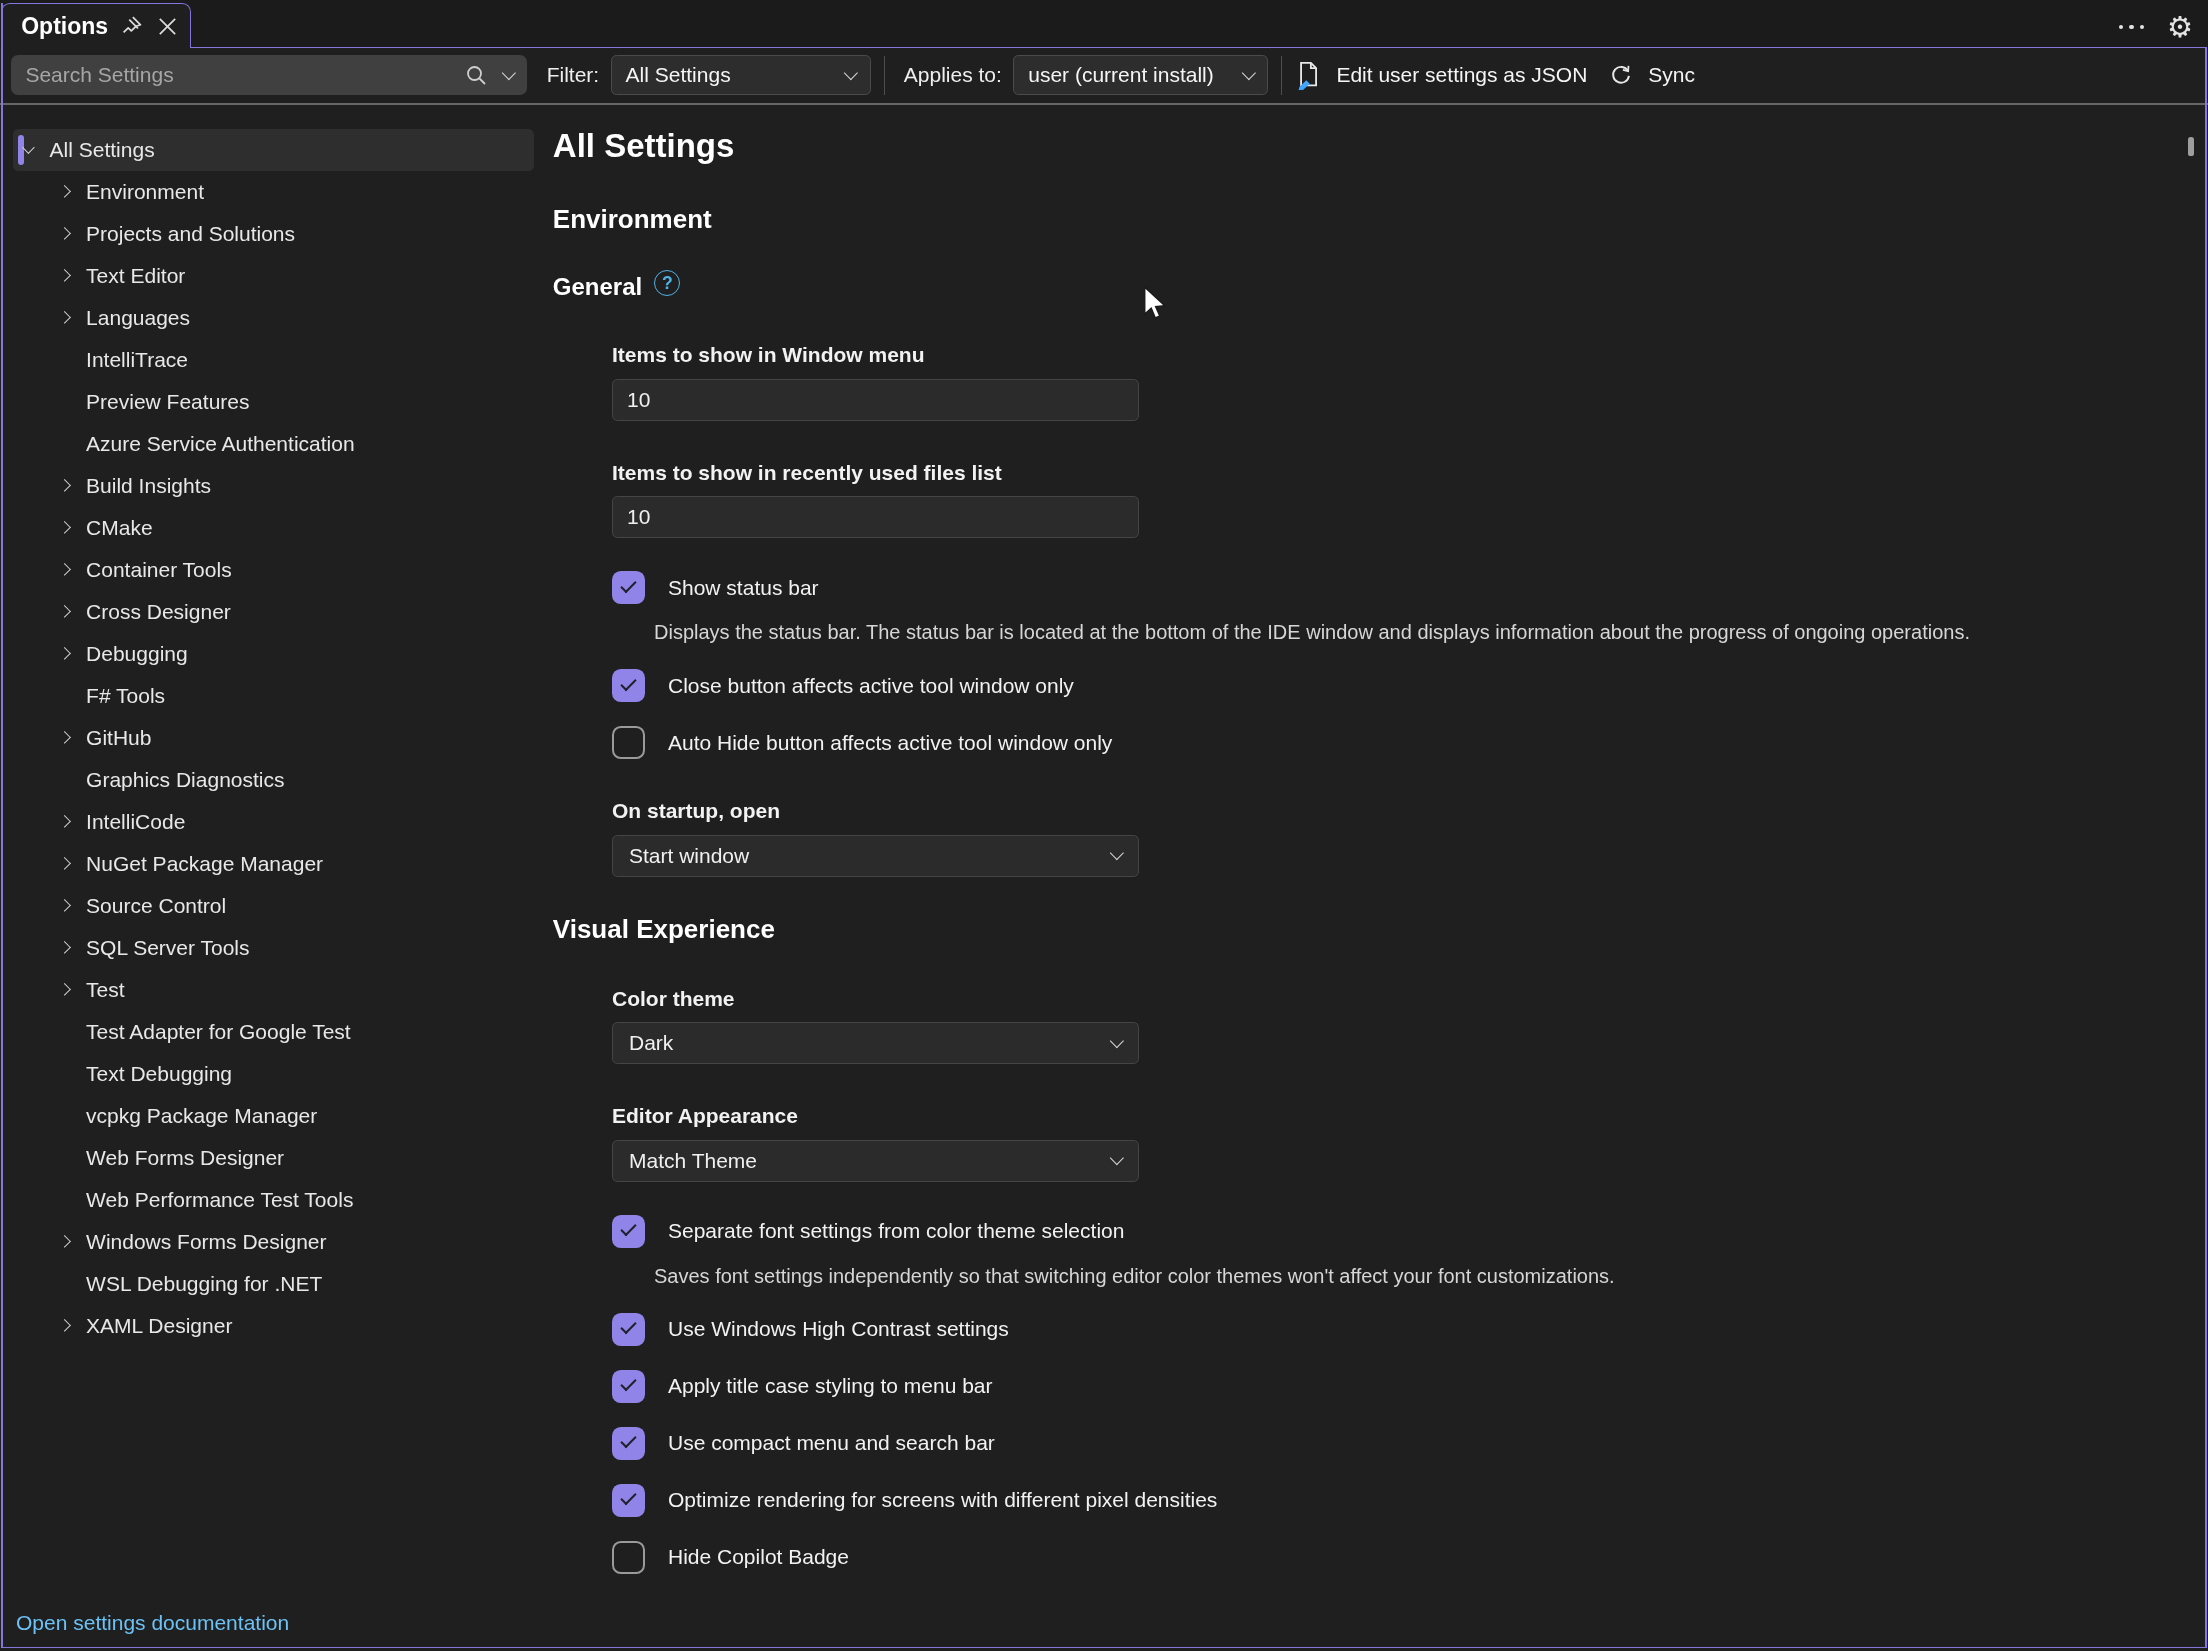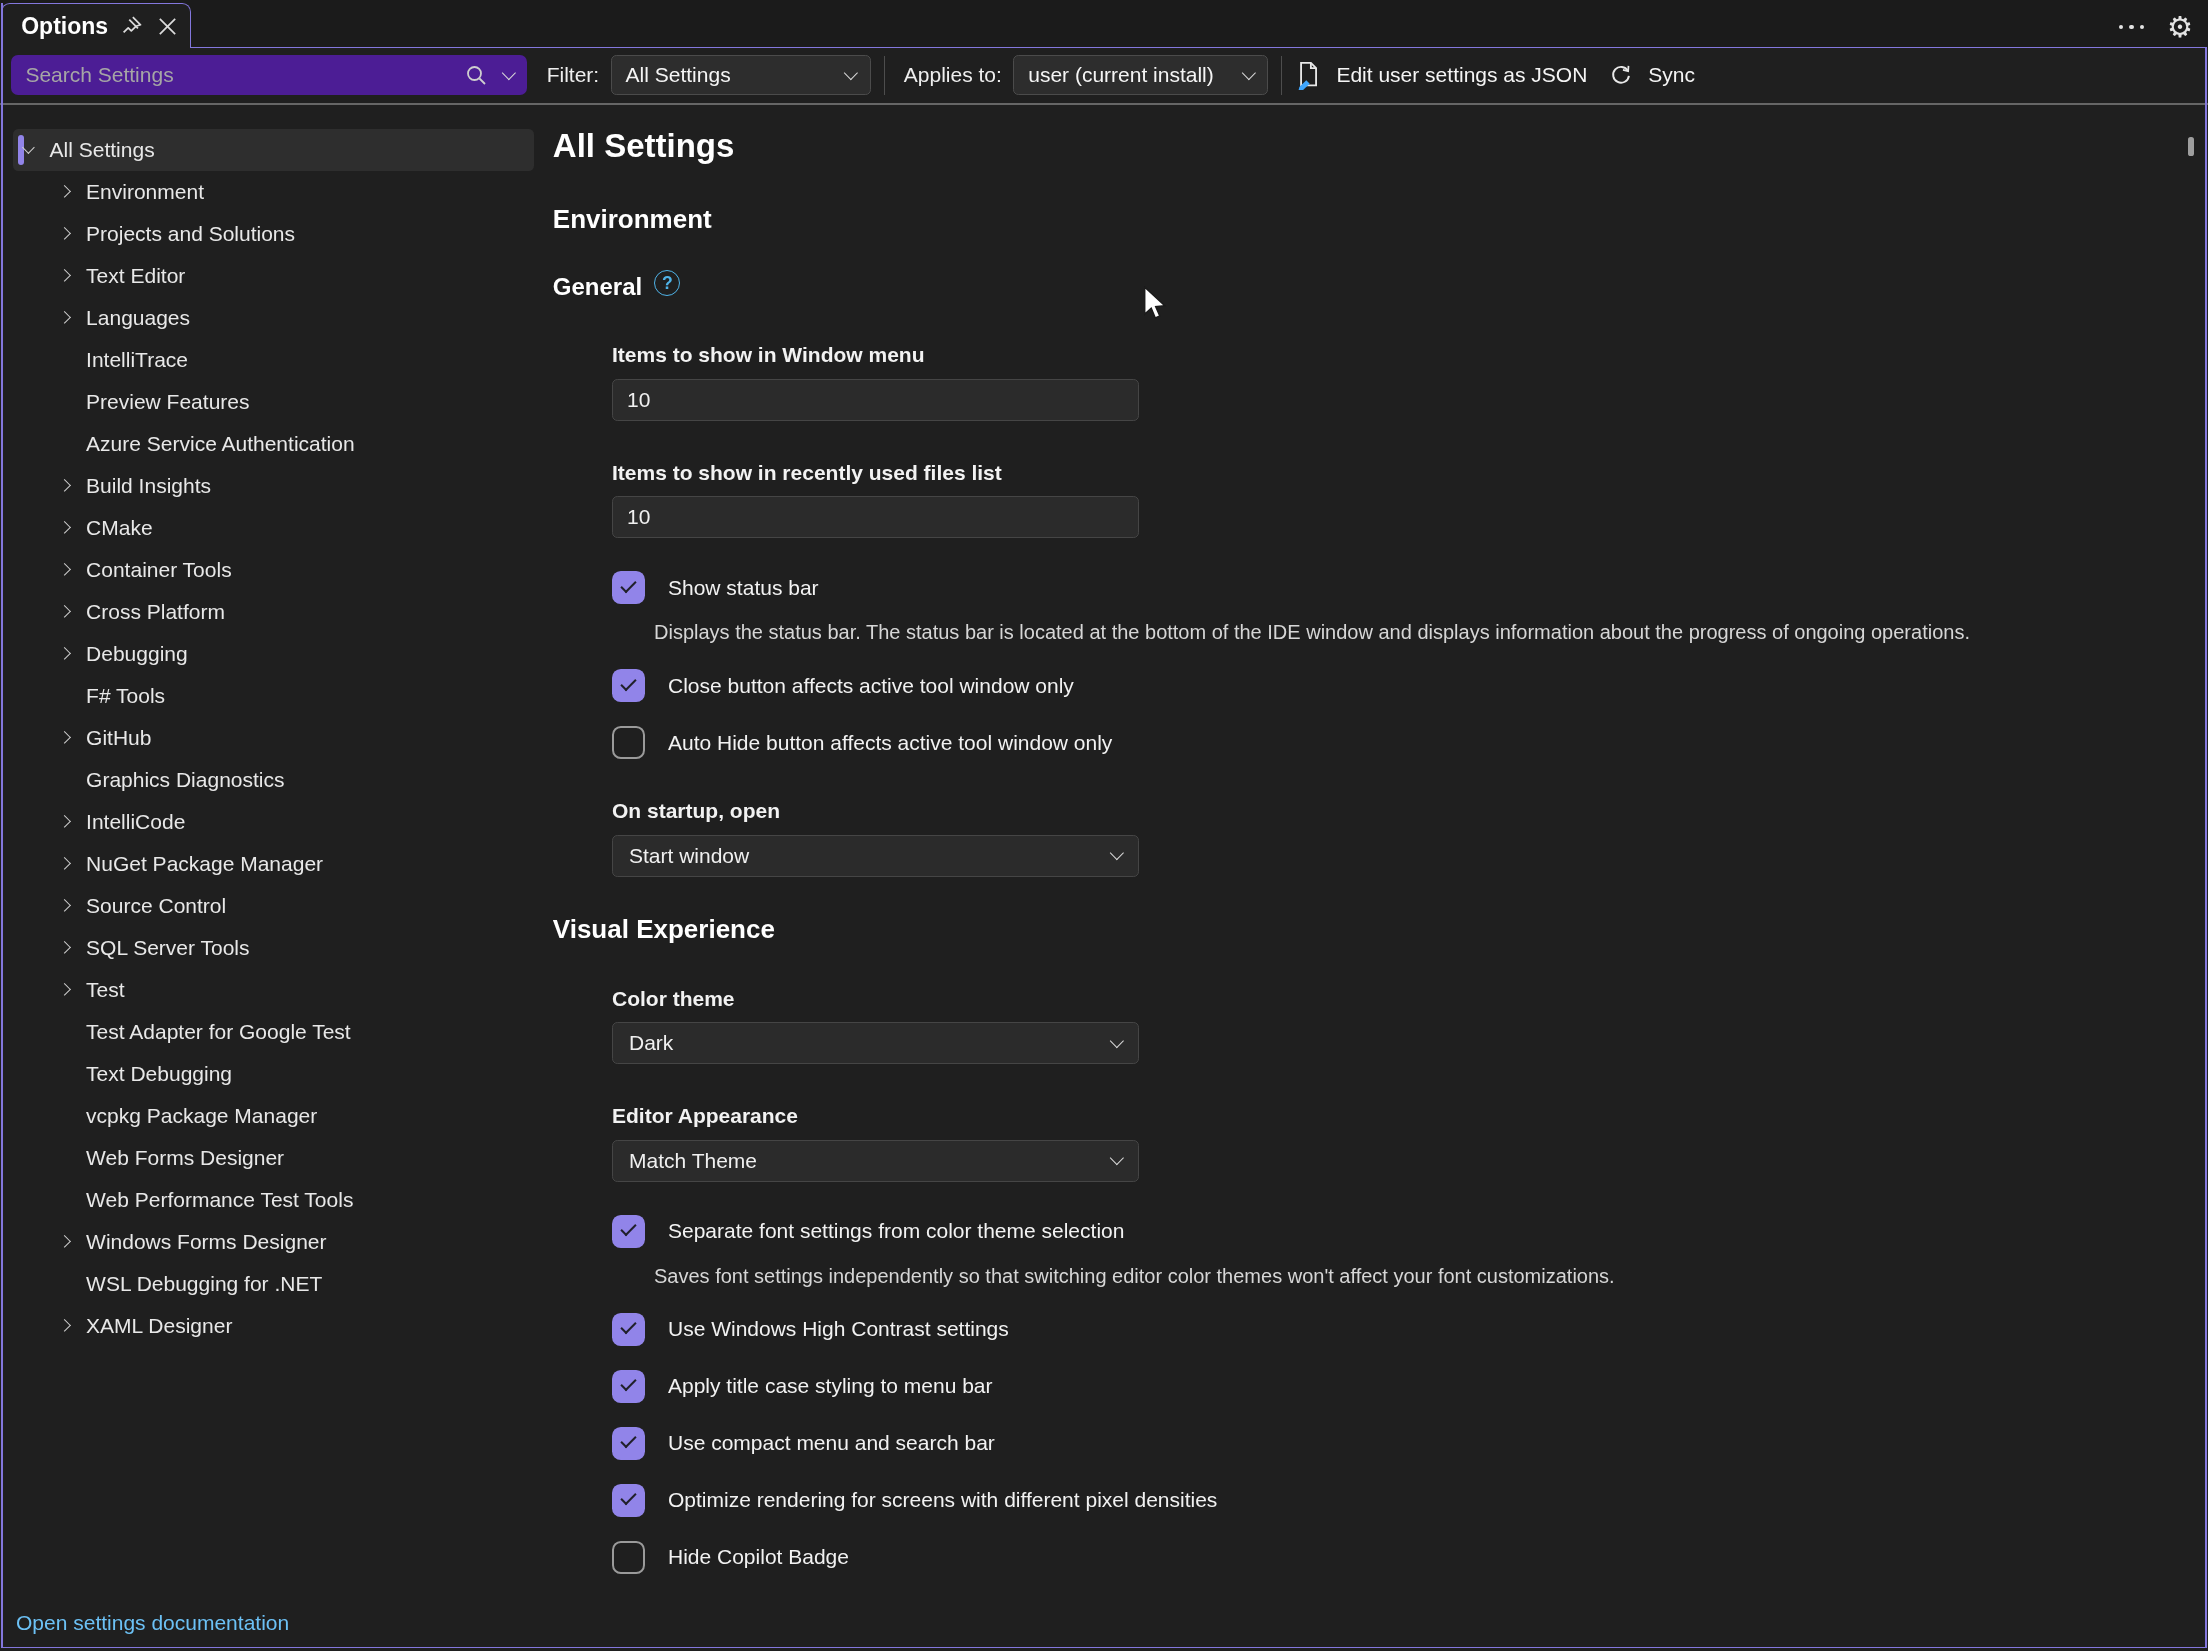--- a/index.html
+++ b/index.html
@@ -42,21 +42,21 @@
   .dots{display:flex;gap:6.1px;align-items:center;height:30px;}
   .dots i{width:4.4px;height:4.4px;border-radius:50%;background:#e3e3e3;display:block;}
   .gear{font-size:29px;color:#e3e3e3;line-height:30px;}
   
   .toolbar{
     position:absolute;left:2.6px;right:3.5px;top:48px;height:54px;background:var(--bg);
     display:flex;align-items:center;padding:0 8.8px;font-size:21px;
   }
   .toolbar-divider{position:absolute;left:0;right:0;top:103px;height:1.8px;background:#666666;}
   .searchbox{
-    width:516px;height:40px;background:#4c1d95;border-radius:7px;
+    width:516px;height:40px;background:#404040;border-radius:7px;
     display:flex;align-items:center;padding:0 14px;gap:16px;flex:0 0 auto;
   }
   .searchbox .ph{flex:1;color:#a6a6a6;font-size:21px;white-space:nowrap;}
   .tb-label{margin-left:19.3px;color:#eeeeee;white-space:nowrap;}
   .tb-select{
     margin-left:11.4px;width:260px;height:40px;background:var(--box);
     border:0.9px solid var(--box-border);border-radius:5.3px;
     display:flex;align-items:center;justify-content:space-between;
     padding:0 14px;color:#f5f5f5;white-space:nowrap;flex:0 0 auto;
   }
@@ -248,21 +248,21 @@
     <div class="tree-row child">
       <span class="chev-slot">
         <span class="tree-chev right"></span>
       </span>
       <span>Container Tools</span>
     </div>
     <div class="tree-row child">
       <span class="chev-slot">
         <span class="tree-chev right"></span>
       </span>
-      <span>Cross Platform</span>
+      <span>Cross Designer</span>
     </div>
     <div class="tree-row child">
       <span class="chev-slot">
         <span class="tree-chev right"></span>
       </span>
       <span>Debugging</span>
     </div>
     <div class="tree-row child">
       <span class="chev-slot"></span>
       <span>F# Tools</span>

